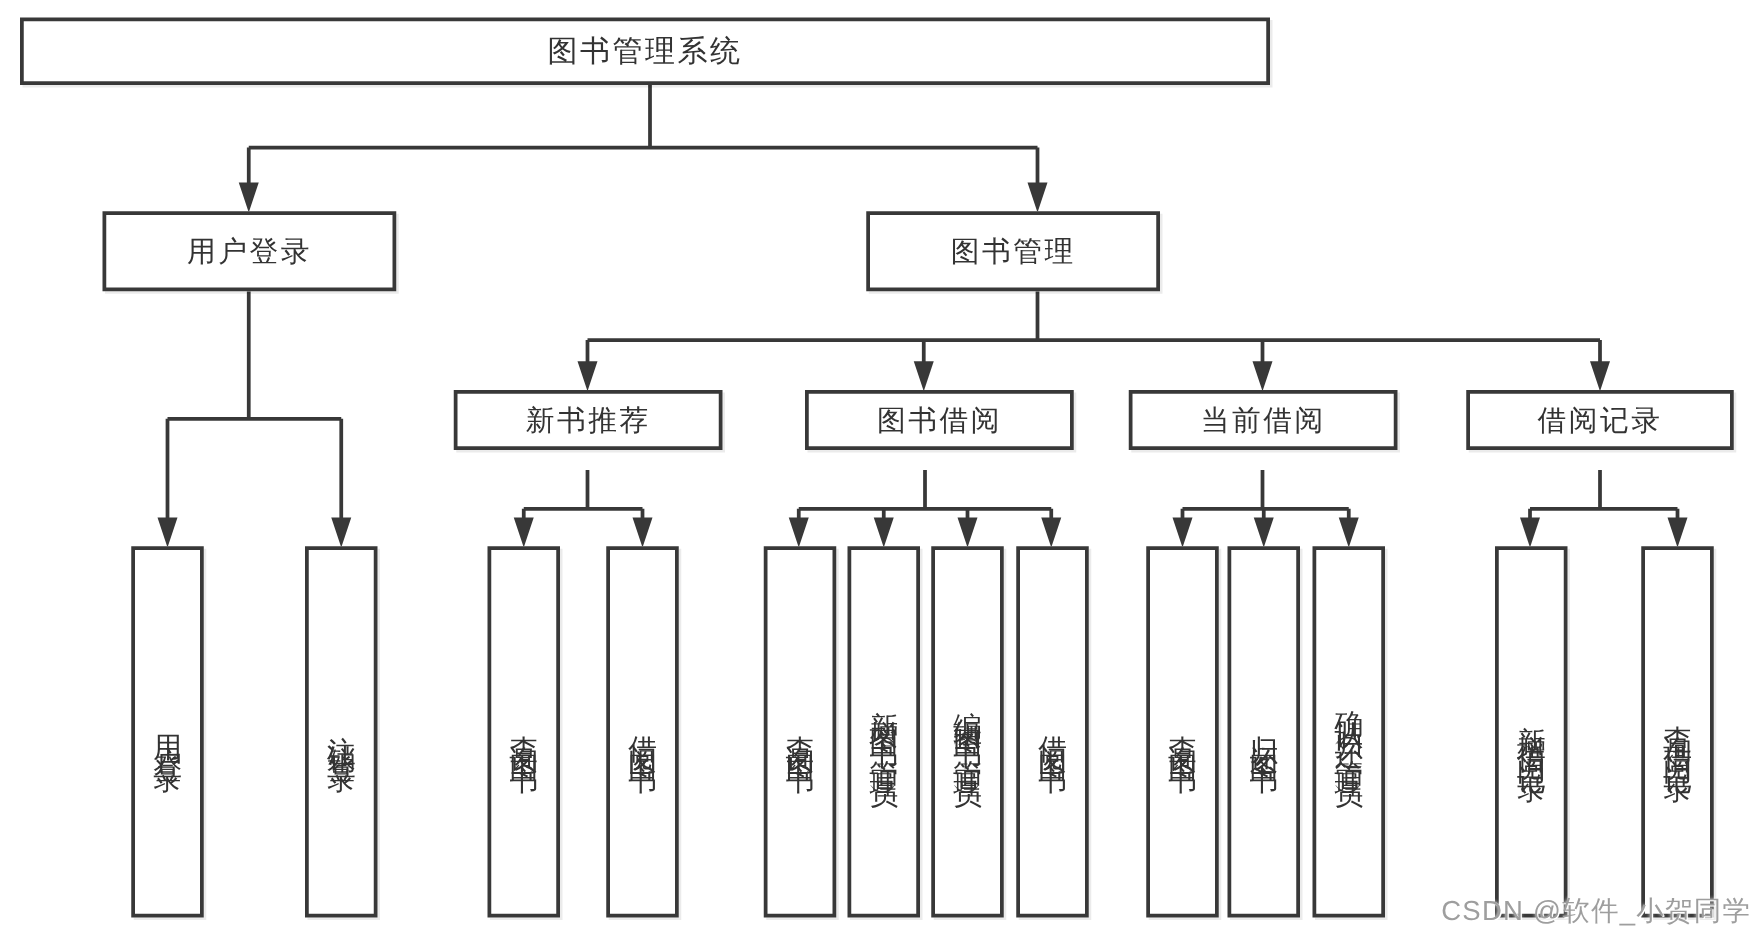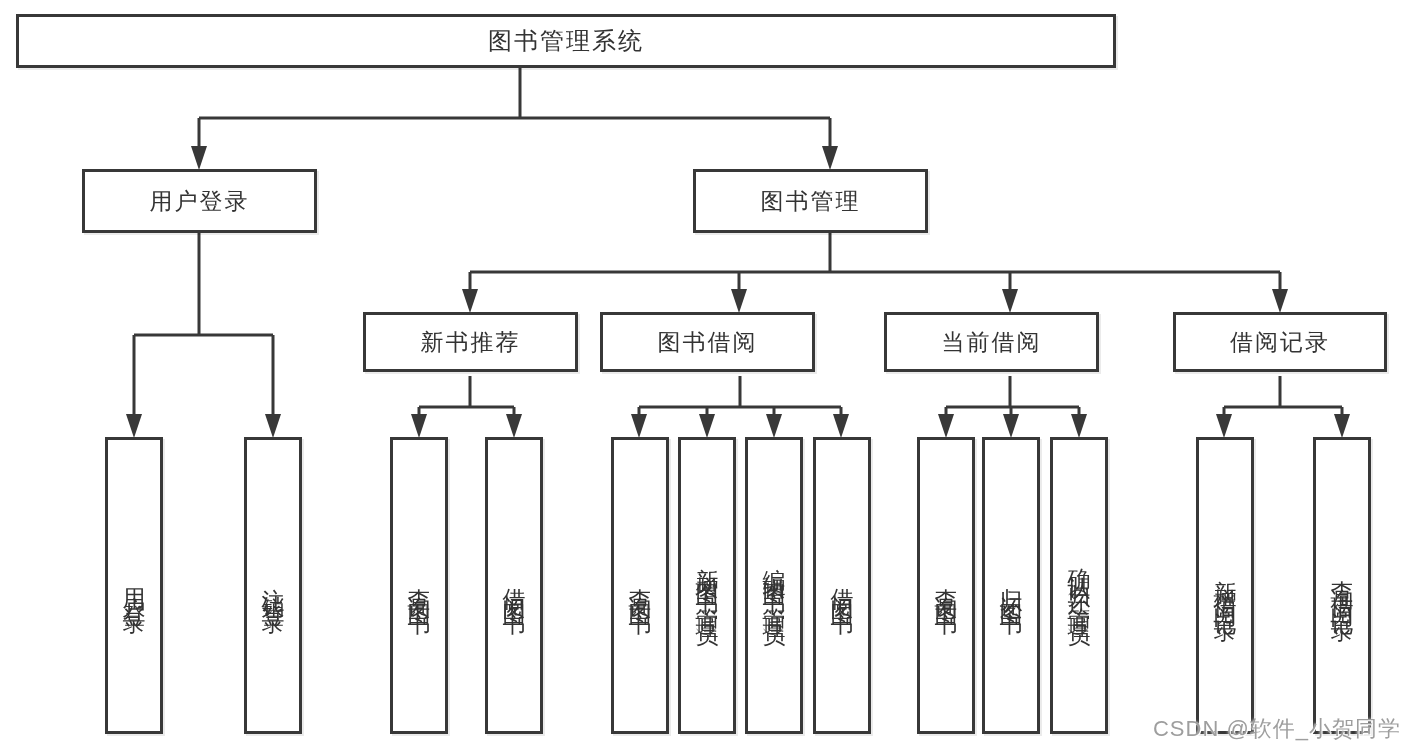--- a/index.html
+++ b/index.html
@@ -26,23 +26,23 @@
     display: flex;
     align-items: center;
     justify-content: center;
     box-shadow: 2px 2px 0 rgba(0,0,0,0.08);
   }
   .node .lbl {
     color: #333333;
     white-space: nowrap;
     letter-spacing: 2px;
   }
-  .root-node  { left: 16px;  top: 14px;  width: 1100px; height: 54px; font-size: 24px; }
+  .root-node  { left: 16px;  top: 14px;  width: 1000px; height: 54px; font-size: 24px; }
   .l1-node    { height: 64px; width: 235px; top: 169px; font-size: 23px; }
-  .l2-node    { height: 60px; width: 215px; top: 312px; font-size: 23px; }
+  .l2-node    { height: 48px; width: 215px; top: 312px; font-size: 23px; }
   .leaf-node  { top: 437px; width: 58px; height: 297px; font-size: 23px; }
   .leaf-node .lbl {
     writing-mode: vertical-rl;
     text-orientation: mixed;
     letter-spacing: 8px;
     line-height: 1;
     white-space: nowrap;
   }
   .watermark {
     position: absolute;
@@ -120,24 +120,24 @@
   <div class="node l1-node" style="left:82px;">
     <span class="lbl">用户登录</span>
   </div>
   <div class="node l1-node" style="left:693px;">
     <span class="lbl">图书管理</span>
   </div>
 
   <div class="node l2-node" style="left:363px;">
     <span class="lbl">新书推荐</span>
   </div>
-  <div class="node l2-node" style="left:600px;">
+  <div class="node l2-node" style="left:644px;">
     <span class="lbl">图书借阅</span>
   </div>
-  <div class="node l2-node" style="left:884px;">
+  <div class="node l2-node" style="left:903px;">
     <span class="lbl">当前借阅</span>
   </div>
   <div class="node l2-node" style="left:1173px;width:214px;">
     <span class="lbl">借阅记录</span>
   </div>
 
   <div class="node leaf-node" style="left:105px;">
     <span class="lbl">用户登录</span>
   </div>
   <div class="node leaf-node" style="left:244px;">

